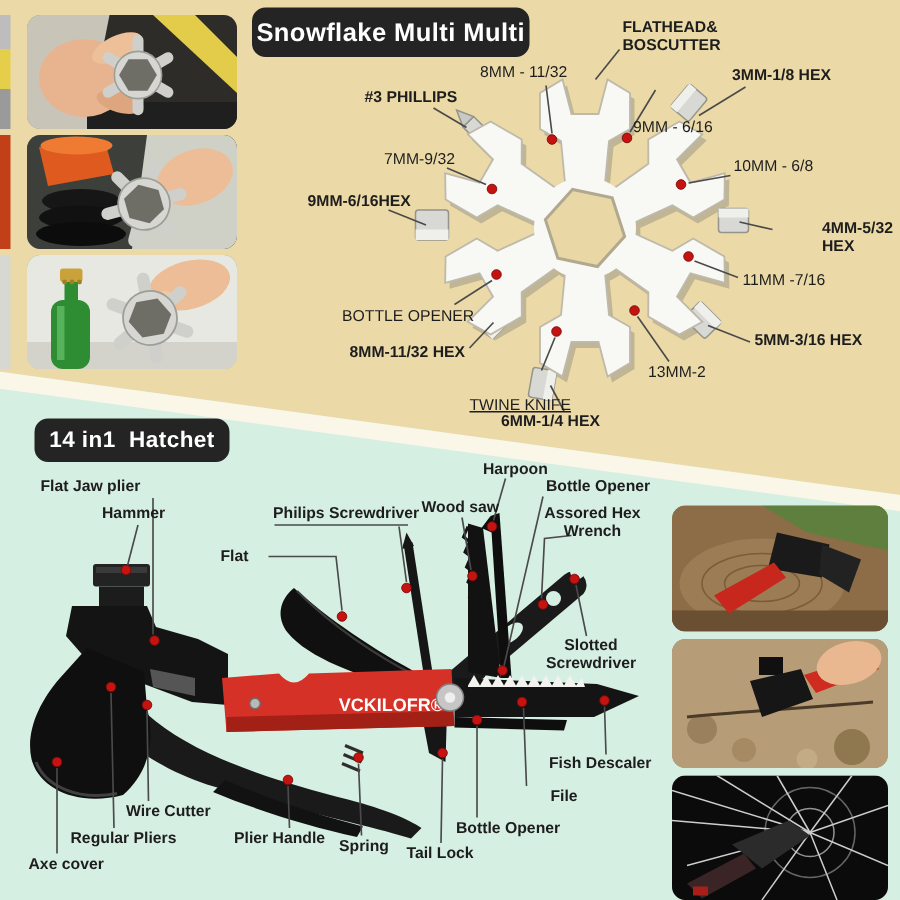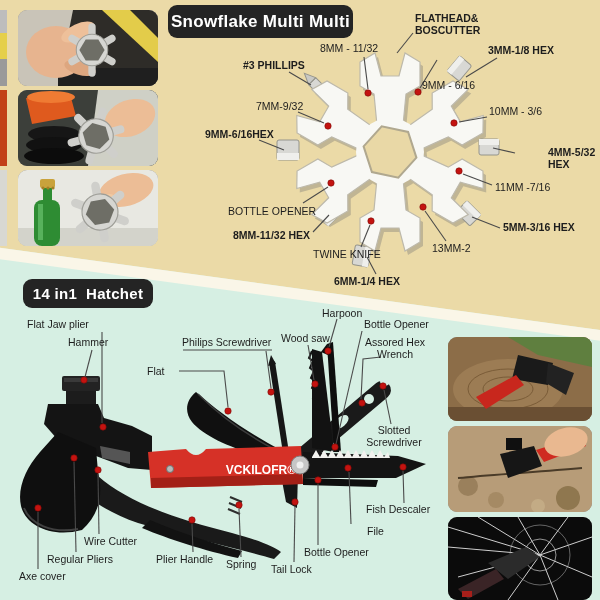--- a/index.html
+++ b/index.html
@@ -9,21 +9,21 @@
   .bg-tan{background:#ebdaa7;clip-path:polygon(0 0,100% 0,100% 55%,0 41.3%);}
   .bg-stripe{background:#faf6e8;clip-path:polygon(0 41.3%,100% 55%,100% 56.8%,0 43.2%);}
   .layer{position:absolute;left:0;top:0;pointer-events:none;}
   .titlebox{position:absolute;background:#242424;color:#fff;font-weight:700;
             display:flex;align-items:center;justify-content:center;border-radius:9px;
             white-space:pre;letter-spacing:.3px;}
   .t-top{left:168px;top:5px;width:185px;height:33px;font-size:17px;}
   .t-bot{left:23px;top:279px;width:130px;height:29px;font-size:15px;}
   .lb{position:absolute;white-space:pre-line;color:#1d1d1d;font-size:10.5px;line-height:1.18;}
   .b{font-weight:700;}
-  .lb2{position:absolute;white-space:pre-line;color:#1d1d1d;font-size:10.5px;font-weight:400;line-height:1.15;}
+  .lb2{position:absolute;white-space:pre-line;color:#1d1d1d;font-size:10.5px;font-weight:700;line-height:1.15;}
   .ctr{text-align:center;}
   .photo{position:absolute;border-radius:9px;overflow:hidden;background:#888;}
   .p-t{left:18px;width:140px;height:76px;}
   .p-b{left:448px;width:144px;}
   .sliver{position:absolute;left:0;width:7px;}
 </style>
 </head>
 <body>
 
 <div class="stage">
@@ -311,29 +311,29 @@
   <div class="titlebox t-top"><span>Snowflake Multi Multi</span></div>
   <div class="titlebox t-bot"><span>14 in1  Hatchet</span></div>
 
   <div class="lb b" style="left:415px;top:12px;">FLATHEAD&amp;
 BOSCUTTER</div>
   <div class="lb" style="left:320px;top:42px;">8MM - 11/32</div>
   <div class="lb" style="left:422px;top:45px;margin-top:34px;">9MM - 6/16</div>
   <div class="lb b" style="left:488px;top:44px;">3MM-1/8 HEX</div>
   <div class="lb b" style="left:243px;top:59px;">#3 PHILLIPS</div>
   <div class="lb" style="left:256px;top:100px;">7MM-9/32</div>
-  <div class="lb" style="left:489px;top:105px;">10MM - 3/6</div>
+  <div class="lb" style="left:489px;top:105px;">10MM - 6/8</div>
   <div class="lb b" style="left:205px;top:128px;">9MM-6/16HEX</div>
   <div class="lb b" style="left:548px;top:146px;">4MM-5/32 HEX</div>
   <div class="lb" style="left:495px;top:181px;">11MM -7/16</div>
   <div class="lb" style="left:228px;top:205px;">BOTTLE OPENER</div>
   <div class="lb b" style="left:503px;top:221px;">5MM-3/16 HEX</div>
   <div class="lb b" style="left:233px;top:229px;">8MM-11/32 HEX</div>
   <div class="lb" style="left:432px;top:242px;">13MM-2</div>
-  <div class="lb" style="left:313px;top:248px;">TWINE KNIFE</div>
+  <div class="lb" style="left:313px;top:264px;text-decoration:underline;">TWINE KNIFE</div>
   <div class="lb b" style="left:334px;top:275px;">6MM-1/4 HEX</div>
 
   <div class="lb2" style="left:27px;top:318px;">Flat Jaw plier</div>
   <div class="lb2" style="left:68px;top:336px;">Hammer</div>
   <div class="lb2" style="left:182px;top:336px;text-align:center;">Philips Screwdriver</div>
   <div class="lb2" style="left:147px;top:365px;">Flat</div>
   <div class="lb2" style="left:281px;top:332px;">Wood saw</div>
   <div class="lb2" style="left:322px;top:307px;">Harpoon</div>
   <div class="lb2" style="left:364px;top:318px;">Bottle Opener</div>
   <div class="lb2 ctr" style="left:358px;top:424px;width:72px;">Slotted

